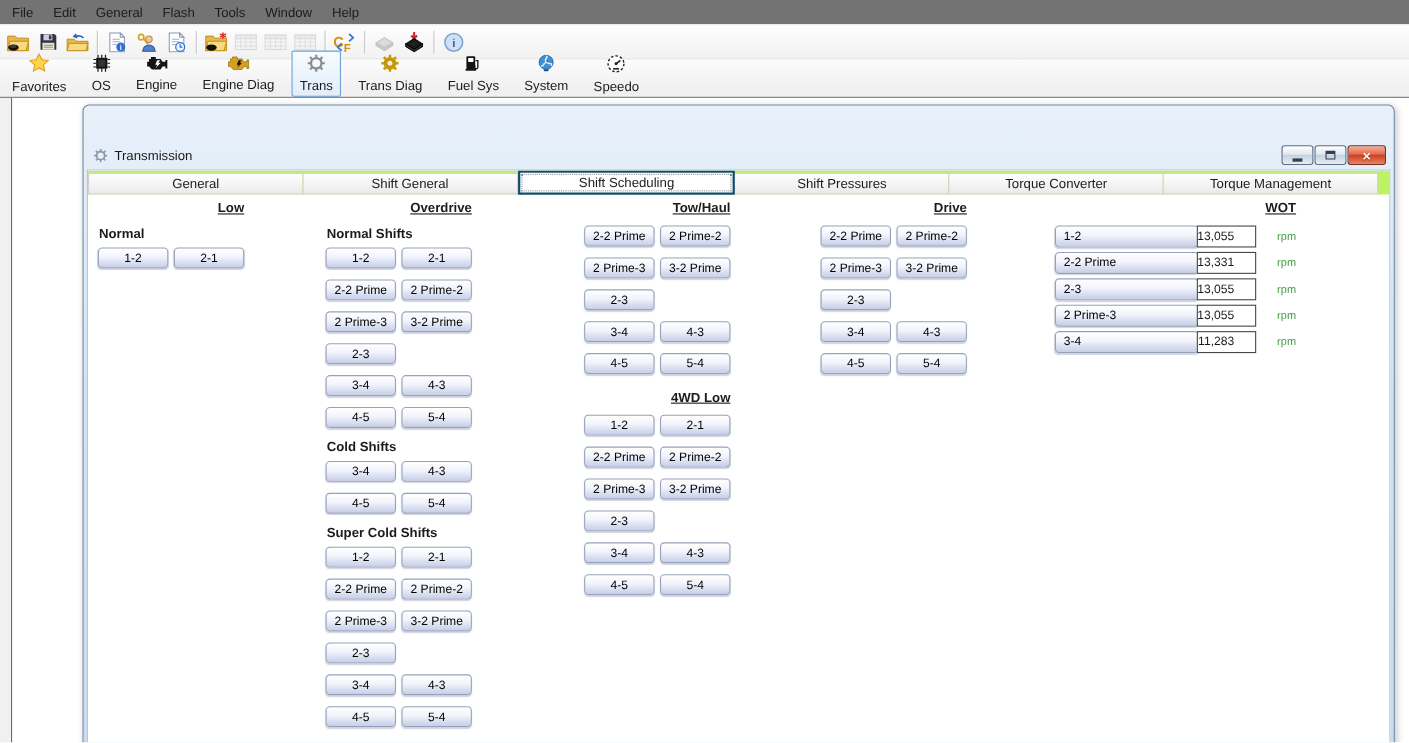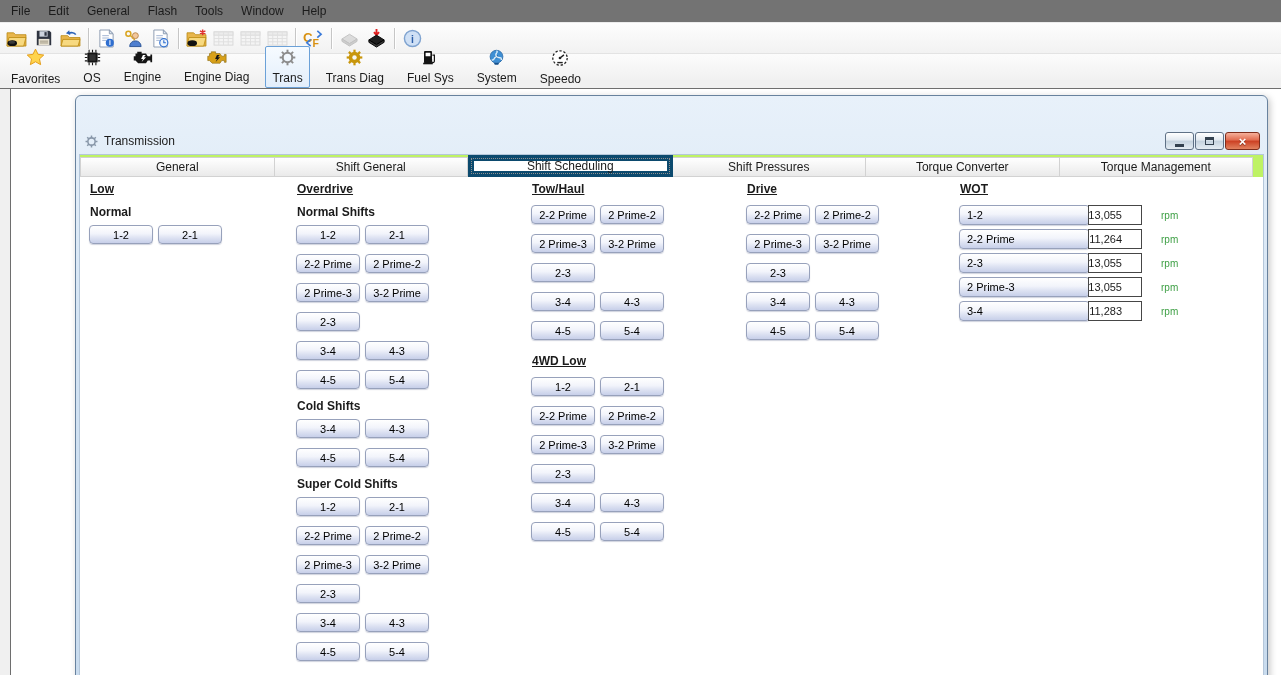--- a/index.html
+++ b/index.html
@@ -42,27 +42,27 @@
   .glyph-max{width:9px;height:8px;border:1px solid #33414f;border-top-width:3px;box-sizing:border-box;}
   .glyph-close{color:#fff;font-size:13px;font-weight:bold;line-height:1;text-shadow:0 1px 1px rgba(0,0,0,.4);}
 
   .inner{margin:0 3px 3px;background:#fff;height:calc(100% - 29px);border:1px solid #b5c7da;overflow:hidden;position:relative;}
 
   
   .tabstrip{display:flex;height:22px;align-items:flex-end;background:#bef264;padding-right:10px;}
   .tab{flex:1;height:20px;display:flex;align-items:center;justify-content:center;font-size:12px;
        background:linear-gradient(#ffffff,#eaeaea);border:1px solid #d2d2d2;border-left:none;box-sizing:border-box;}
   .tab:first-child{border-left:1px solid #d2d2d2;}
-  .tab.selected{height:22px;background:#fff;border:6px solid #0c4a6e;outline:1px dotted #8f8f8f;outline-offset:-4px;z-index:2;}
+  .tab.selected{height:22px;background:#fff;border:2px solid #0c4a6e;outline:1px dotted #8f8f8f;outline-offset:-4px;z-index:2;}
 
   
   .content{position:relative;height:calc(100% - 22px);background:#fff;font-size:12px;}
   .col{position:absolute;top:2px;}
   .col-0{left:9px}.col-1{left:216px}.col-2{left:451px}.col-3{left:666px}.col-4{left:879px}
-  .col-header{font-weight:bold;text-decoration:underline;margin:3px 0 9px 1px;font-size:12px;}
+  .col-header{font-weight:bold;text-decoration:underline;margin:3px 0 9px 1px;font-size:12px;text-align:right;}
   .col-header.later{margin-top:14px;}
   .sec-title{font-weight:bold;margin:0 0 6px 1px;font-size:12px;}
   .btn-row{display:flex;gap:5px;margin-bottom:10px;}
   .shift-btn{width:64px;height:19px;font-size:11px;font-family:inherit;color:#000;border:1px solid #97a1bb;
              border-radius:4px;background:linear-gradient(#ffffff,#f2f4fb 45%,#dde2f2 70%,#c7cfe9);
              display:flex;align-items:center;justify-content:center;padding:0;
              box-shadow:0 1px 1px rgba(120,130,160,.35);cursor:default;}
   .wot-row{display:flex;align-items:center;margin-bottom:4px;}
   .wot-btn{width:131px;height:20px;font-size:11px;font-family:inherit;color:#000;border:1px solid #97a1bb;
            border-radius:4px;background:linear-gradient(#ffffff,#f2f4fb 45%,#dde2f2 70%,#c7cfe9);
@@ -490,21 +490,21 @@
             </div>
             <div class="col col-4">
               <div class="col-header">WOT</div>
               <div class="wot-row">
                 <button class="wot-btn">1-2</button>
                 <div class="wot-value">13,055</div>
                 <span class="wot-unit">rpm</span>
               </div>
               <div class="wot-row">
                 <button class="wot-btn">2-2 Prime</button>
-                <div class="wot-value">11,264</div>
+                <div class="wot-value">13,331</div>
                 <span class="wot-unit">rpm</span>
               </div>
               <div class="wot-row">
                 <button class="wot-btn">2-3</button>
                 <div class="wot-value">13,055</div>
                 <span class="wot-unit">rpm</span>
               </div>
               <div class="wot-row">
                 <button class="wot-btn">2 Prime-3</button>
                 <div class="wot-value">13,055</div>

